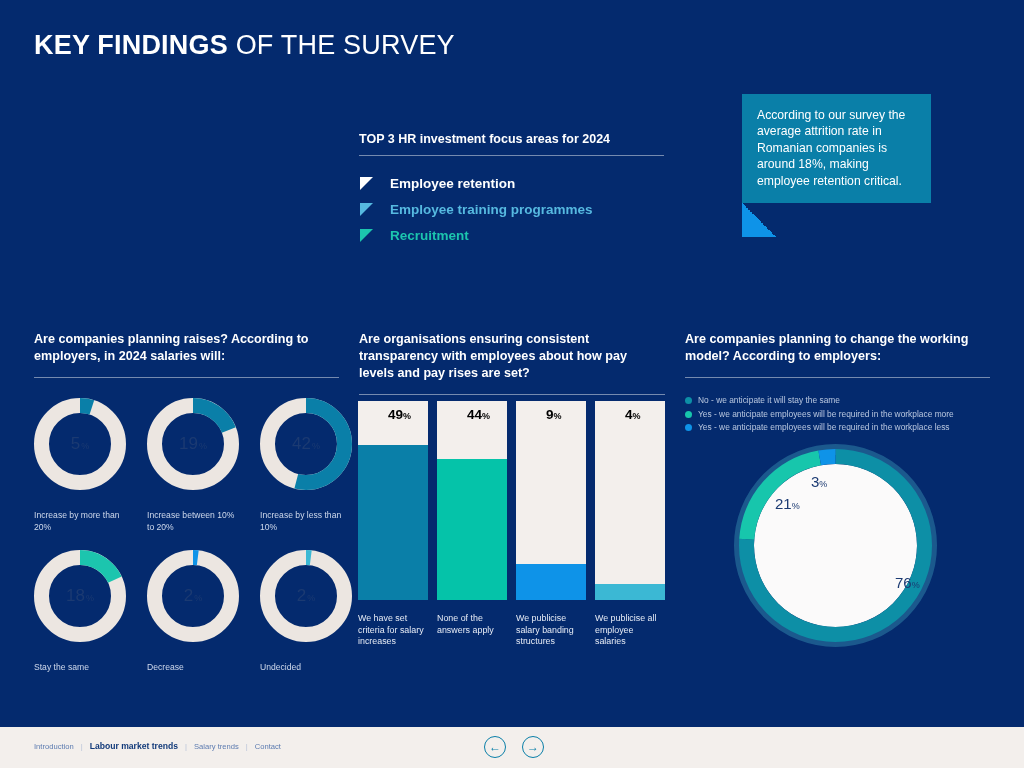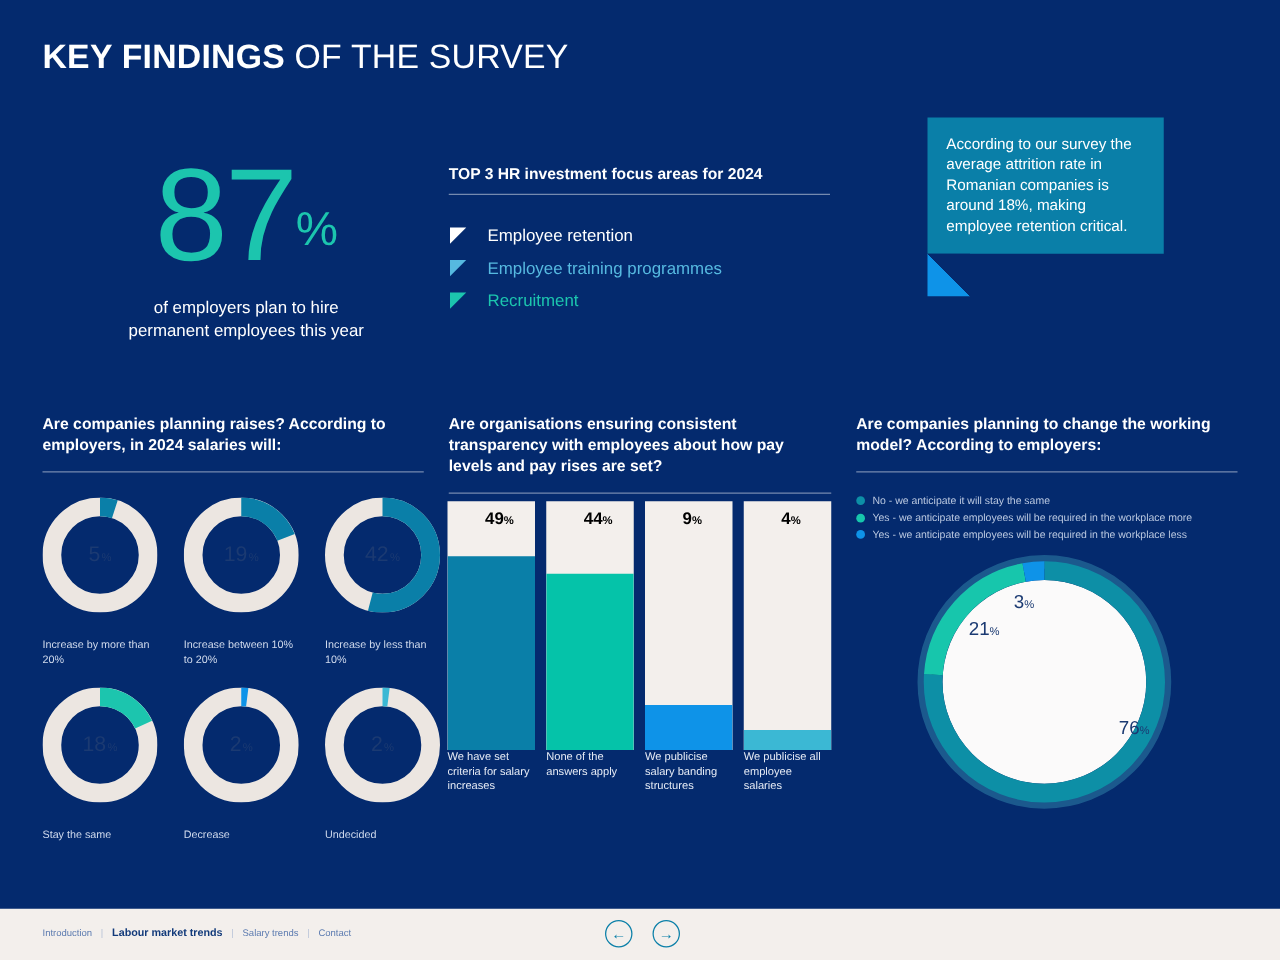--- a/index.html
+++ b/index.html
@@ -35,21 +35,21 @@
     color:#ffffff; font-weight:400;
   }
 
   
   .top3 { position:absolute; left:359px; top:132px; width:305px; }
   .top3-head {
     font-size:12.5px; font-weight:bold; color:#fff; padding-bottom:9px;
   }
   .rule { height:1px; background:rgba(255,255,255,.45); width:100%; }
   .top3-list { margin-top:14px; }
-  .top3-item { display:flex; align-items:flex-end; height:26px; }
+  .top3-item { display:flex; align-items:center; height:26px;font-weight:bold; }
   .flagicon { width:15px; height:15px; margin-right:16px; flex:0 0 15px; }
   .top3-label { font-size:13.5px; }
 
   
   .callout { position:absolute; left:742px; top:94px; width:189px; }
   .callout-box {
     background:#0a7fa8; padding:13px 14px 14px 15px;
     color:#fff; font-size:12.2px; line-height:16.4px;
   }
   .callout-tail {
@@ -95,21 +95,21 @@
     position:relative; width:70px; height:199px;
     background:#f3efec; overflow:hidden;
   }
   .bar-fill { position:absolute; left:0; right:0; bottom:0; }
   .bar-num {
     position:absolute; left:6px; top:6px;
     font-size:13.5px; color:#000000; font-weight:700; z-index:2;margin-left:24px;
   }
   .bar-num .sm { font-size:9px; }
   .bar-cap {
-    margin-top:0; font-size:8.9px; line-height:11.6px; color:#e6ebf5;
+    margin-top:13px; font-size:8.9px; line-height:11.6px; color:#e6ebf5;
   }
 
   
   .legend { position:absolute; left:685px; top:394px; width:310px; }
   .legend-item { display:flex; align-items:flex-start; height:13.5px; }
   .legend-dot {
     width:7px; height:7px; border-radius:50%;
     margin:3px 6px 0 0; flex:0 0 7px;
   }
   .legend-txt { font-size:8.4px; line-height:12px; color:#bac8e0; white-space:nowrap; }
@@ -145,29 +145,20 @@
 </style>
 </head>
 <body>
 
 <div class="slide">
 
   <div class="title">
     <span class="b">KEY FINDINGS</span><span class="l"> OF THE SURVEY</span>
   </div>
 
-  <div class="hero">
-    <div>
-      <span class="hero-num">87</span><span class="hero-pct">%</span>
-    </div>
-    <div class="hero-sub">
-      <div>of employers plan to hire</div>
-      <div>permanent employees this year</div>
-    </div>
-  </div>
 
   <div class="top3">
     <div class="top3-head">TOP 3 HR investment focus areas for 2024</div>
     <div class="rule"></div>
     <div class="top3-list" id="top3-list">
         <div class="top3-item">
           <span class="flagicon"><svg viewBox="0 0 15 15" width="15" height="15">
               <path d="M1 1 H14 L1 14 Z" fill="#ffffff"></path>
             </svg></span>
           <span class="top3-label" style="color: rgb(255, 255, 255);">Employee retention</span>

